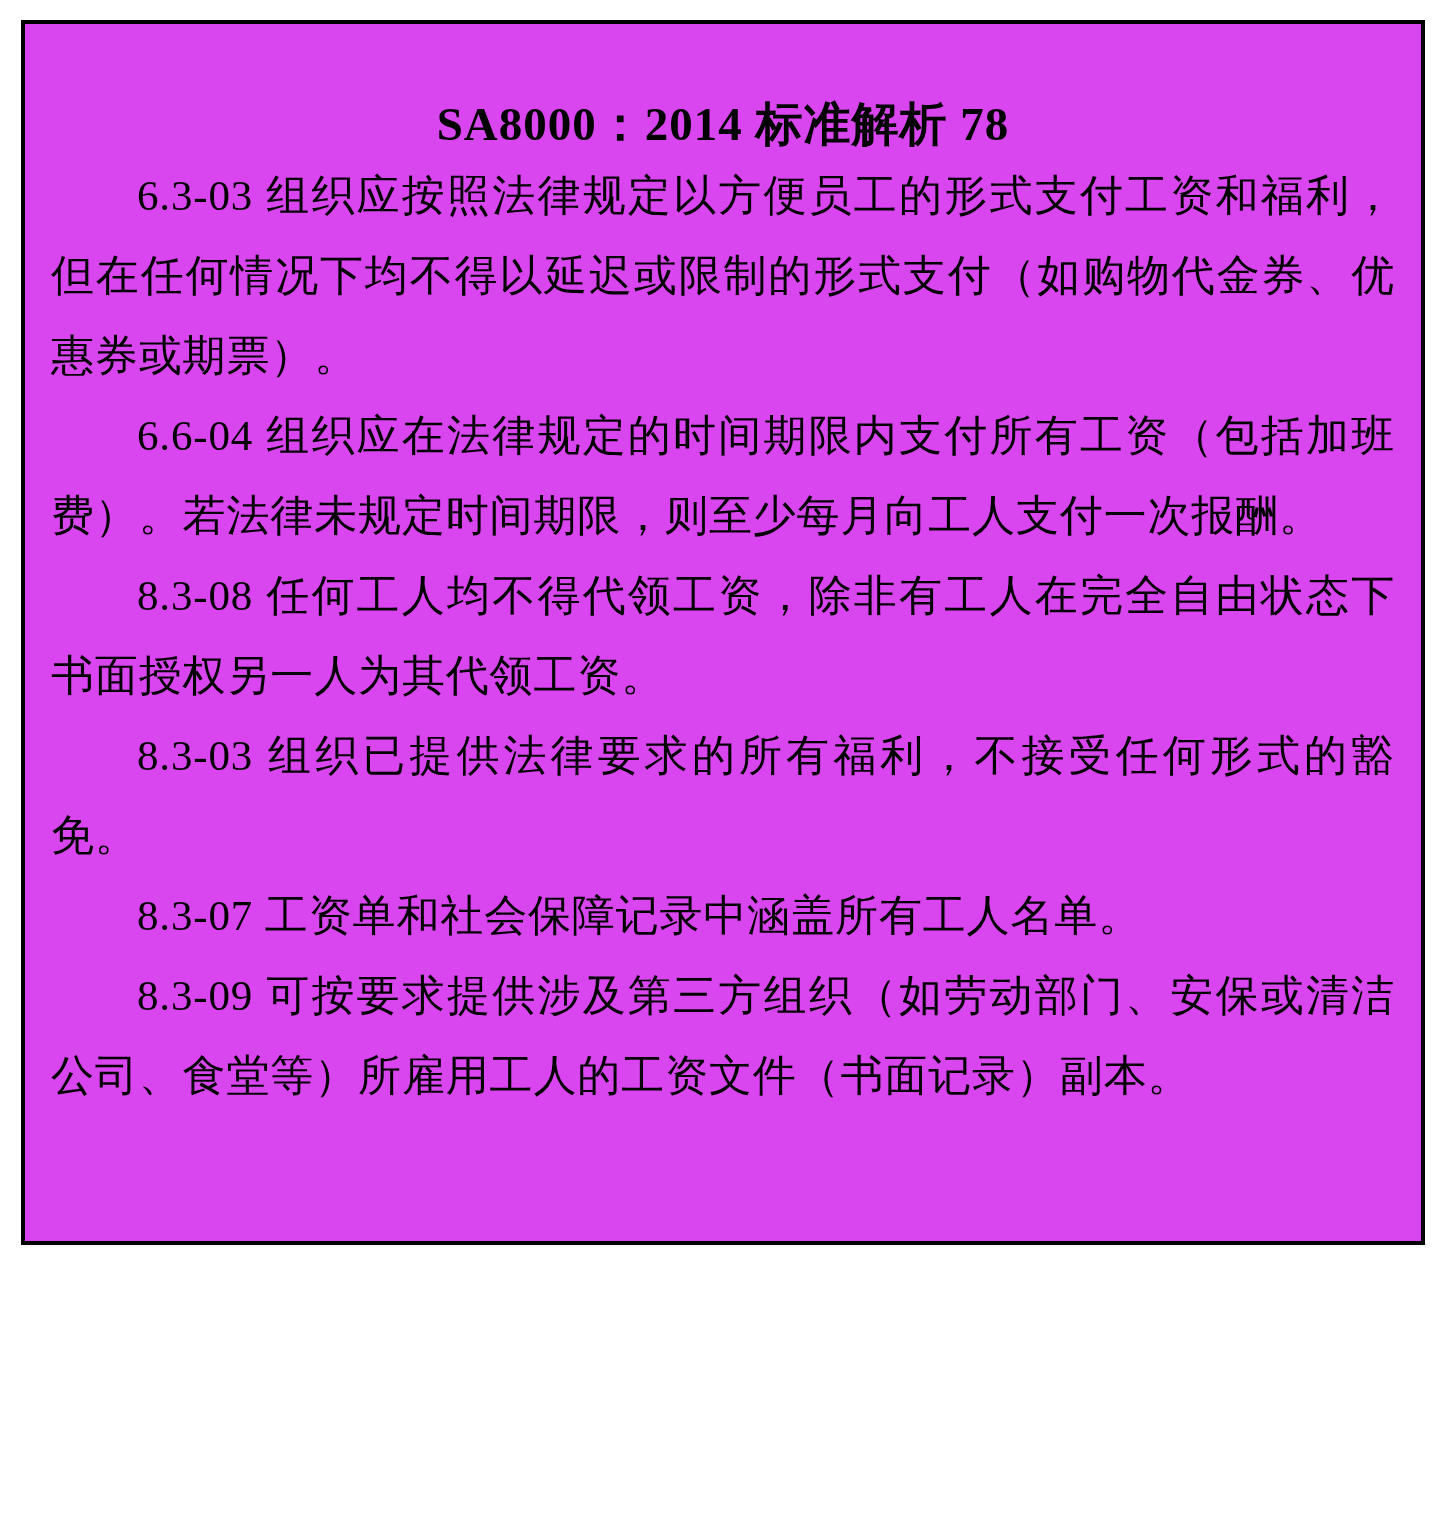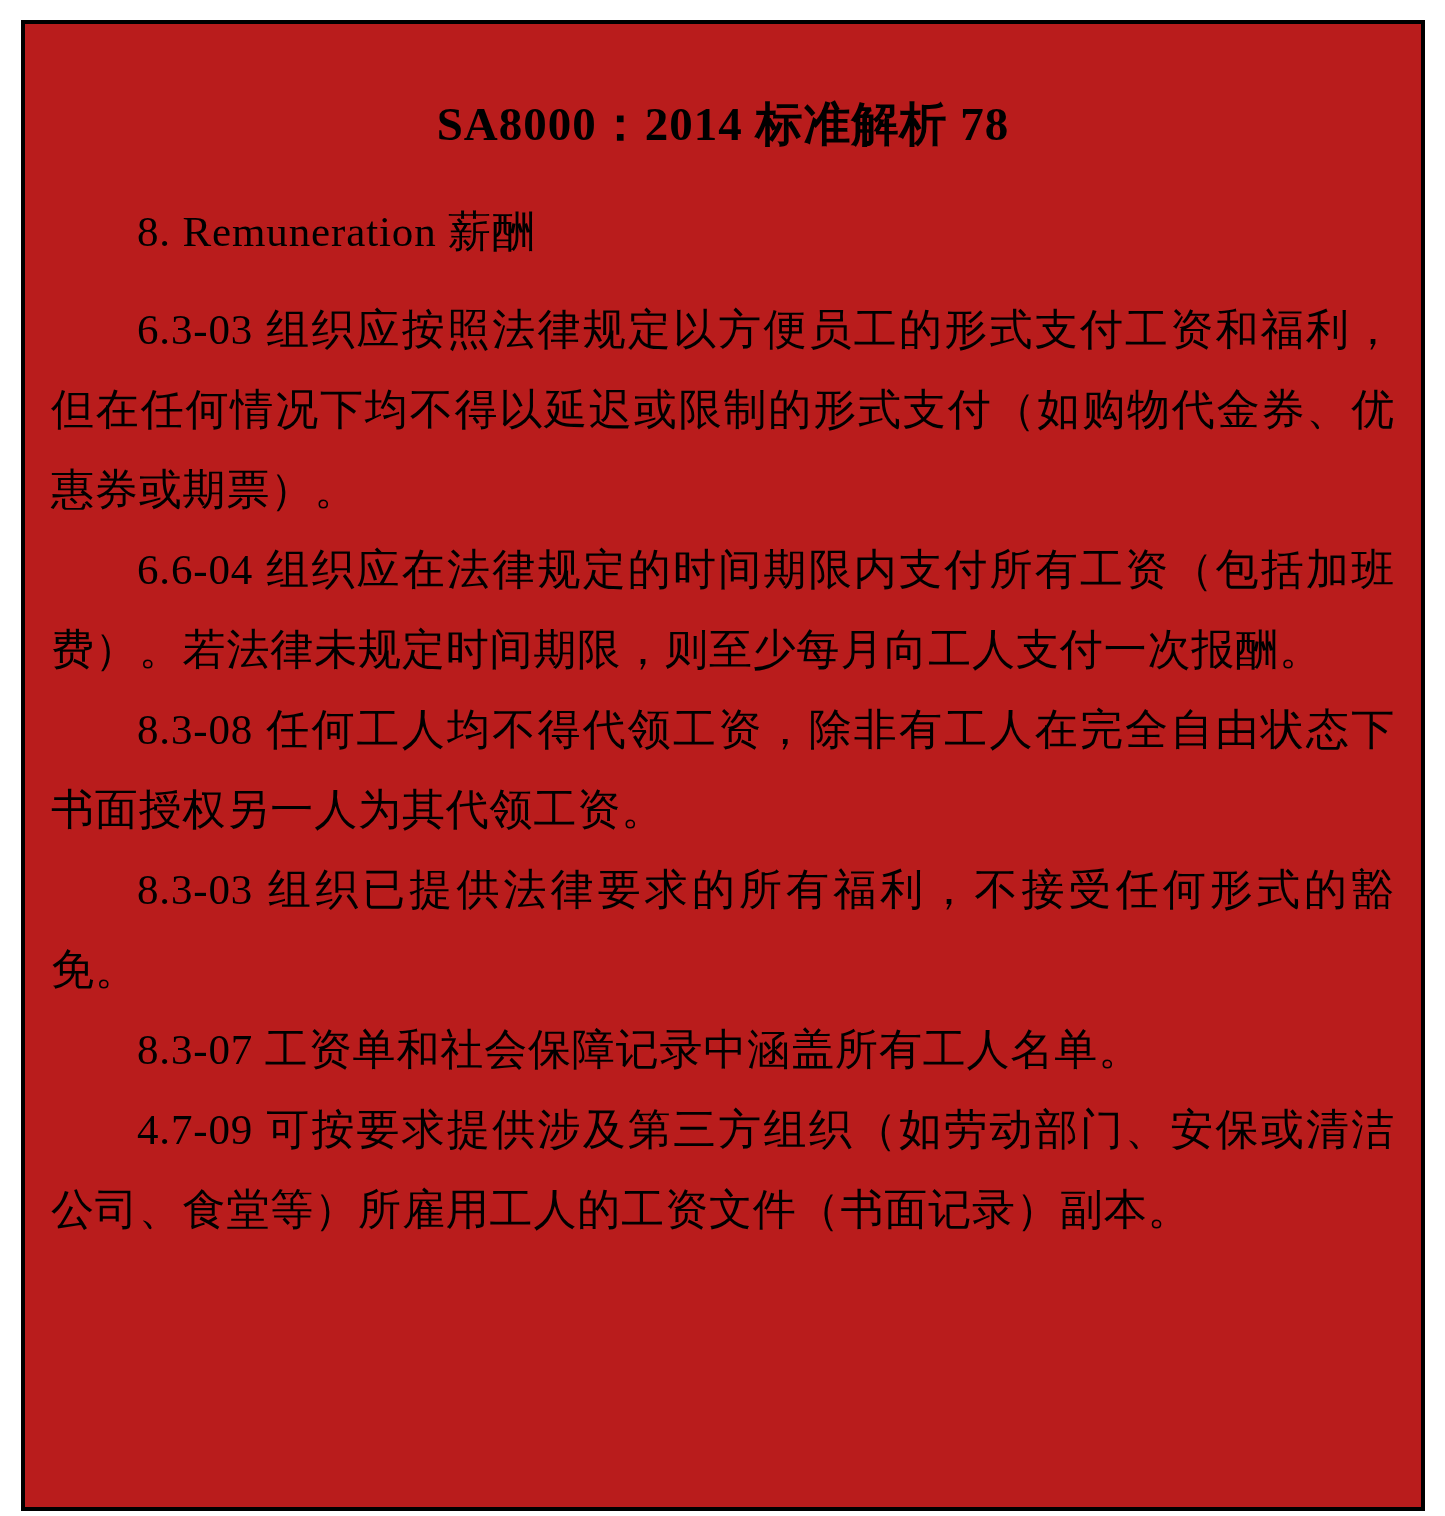--- a/index.html
+++ b/index.html
@@ -9,23 +9,23 @@
     background: #ffffff;
     font-family: "Liberation Serif", "DejaVu Serif", serif;
     color: #000000;
     overflow: hidden;
   }
   .page-frame {
     position: absolute;
     left: 21px;
     top: 20px;
     width: 1404px;
-    height: 1491px;
+    height: 1225px;
     border: 4px solid #000000;
-    background: #b91c1c;
+    background: #d946ef;
     padding: 24px 26px 0 26px;
     overflow: hidden;
   }
   .doc-title {
     margin-top: 44px;
     font-size: 47px;
     font-weight: bold;
     line-height: 64px;
     text-align: center;
     letter-spacing: 1px;
@@ -47,27 +47,26 @@
     text-justify: inter-character;
     letter-spacing: 0.02em;
   }
 </style>
 </head>
 <body>
 
 <div class="page-frame">
   <h1 class="doc-title">SA8000：2014 标准解析 78</h1>
 
-  <p class="section-heading">8. Remuneration 薪酬</p>
 
   <p class="para">6.3-03 组织应按照法律规定以方便员工的形式支付工资和福利，但在任何情况下均不得以延迟或限制的形式支付（如购物代金券、优惠券或期票）。</p>
 
   <p class="para">6.6-04 组织应在法律规定的时间期限内支付所有工资（包括加班费）。若法律未规定时间期限，则至少每月向工人支付一次报酬。</p>
 
   <p class="para">8.3-08 任何工人均不得代领工资，除非有工人在完全自由状态下书面授权另一人为其代领工资。</p>
 
   <p class="para">8.3-03 组织已提供法律要求的所有福利，不接受任何形式的豁免。</p>
 
   <p class="para">8.3-07 工资单和社会保障记录中涵盖所有工人名单。</p>
 
 
-  <p class="para">4.7-09 可按要求提供涉及第三方组织（如劳动部门、安保或清洁公司、食堂等）所雇用工人的工资文件（书面记录）副本。</p>
+  <p class="para">8.3-09 可按要求提供涉及第三方组织（如劳动部门、安保或清洁公司、食堂等）所雇用工人的工资文件（书面记录）副本。</p>
 </div>
 
 </body></html>

